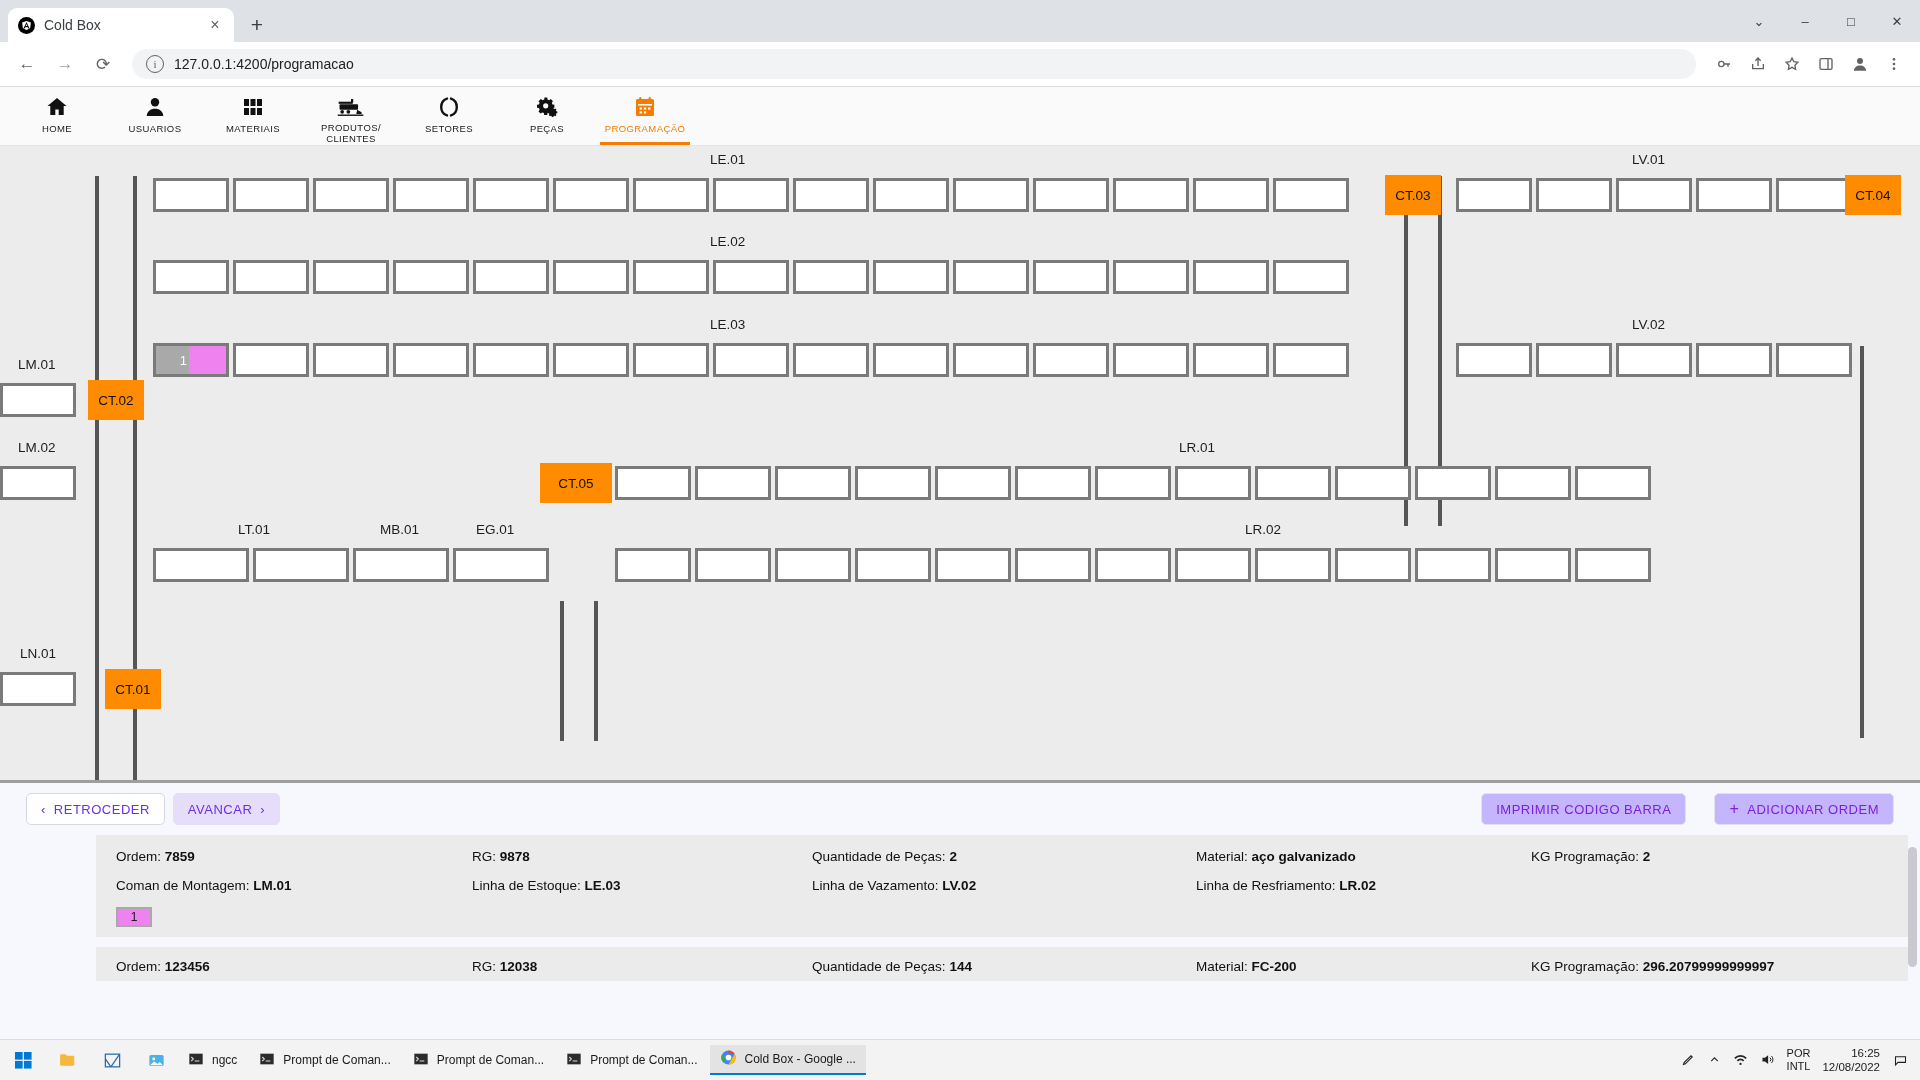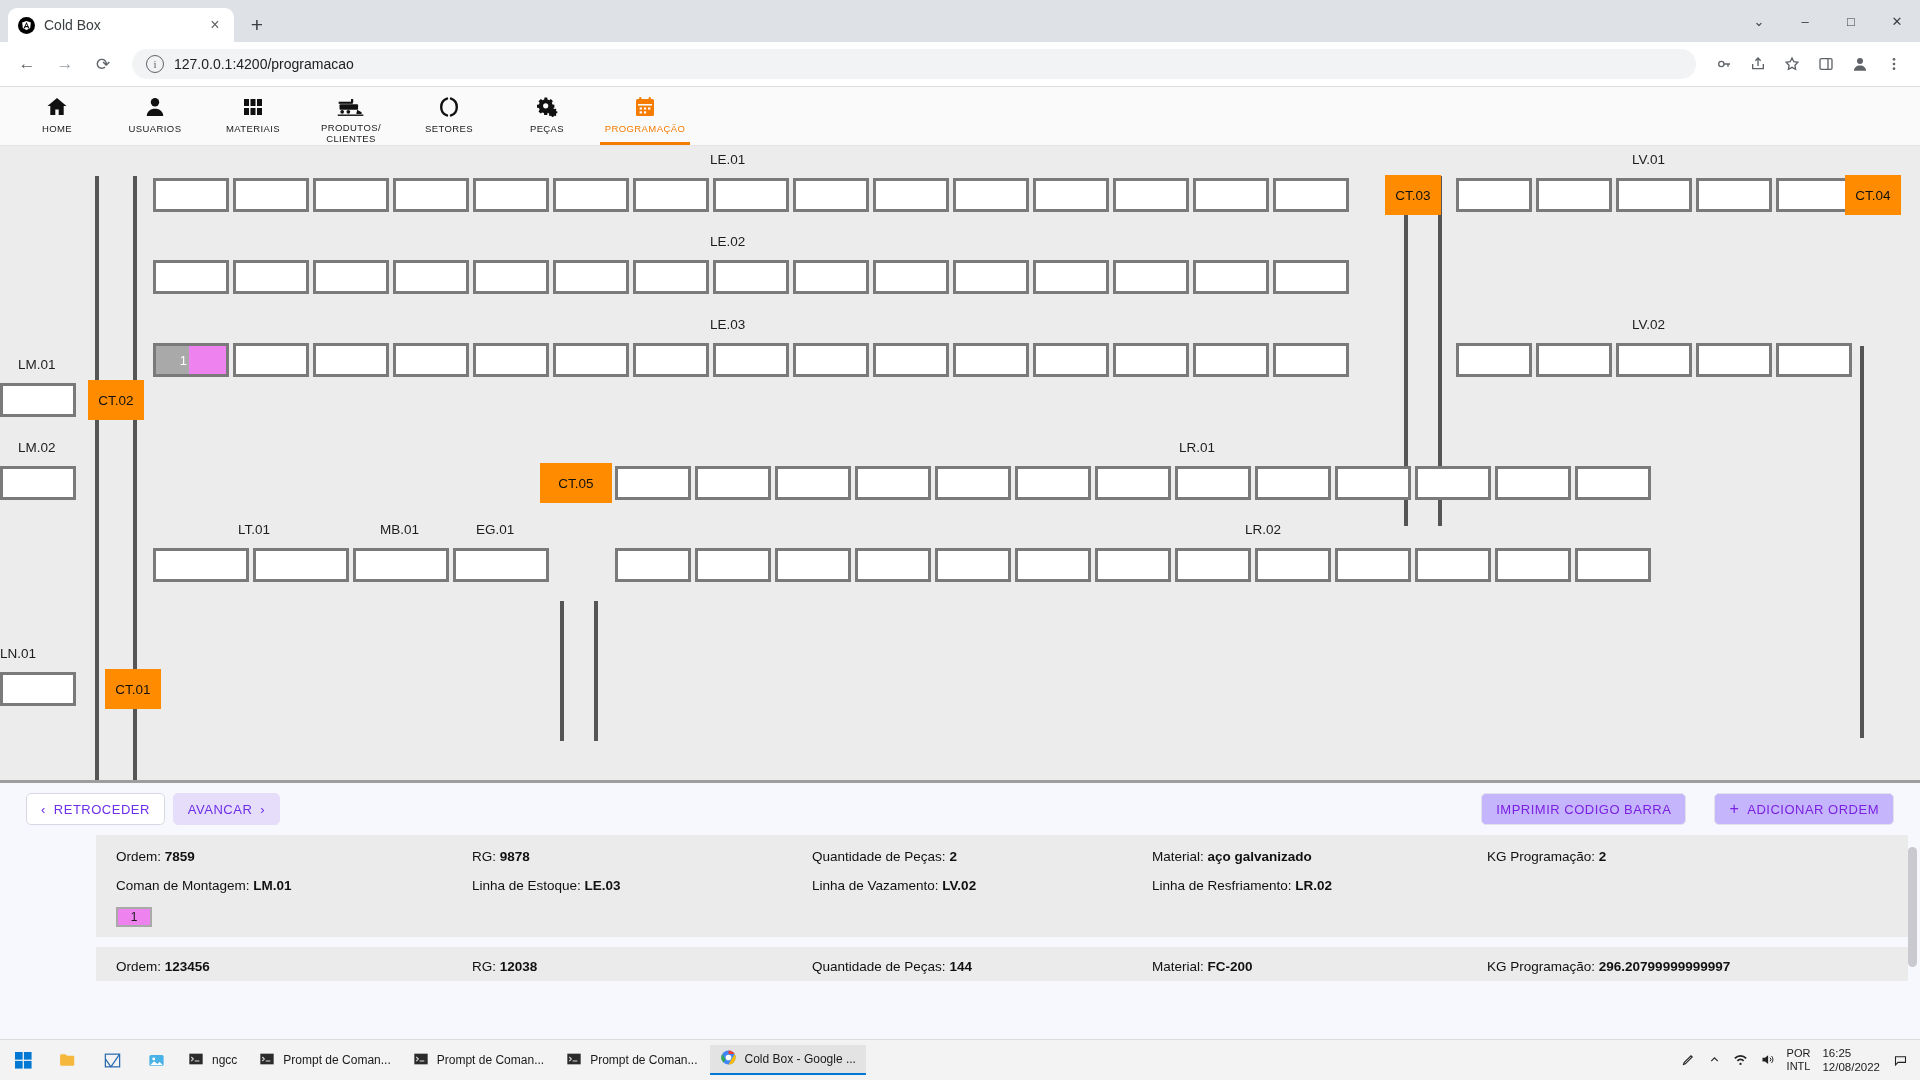--- a/index.html
+++ b/index.html
@@ -87,21 +87,21 @@
   .btn-soft{background:#e6ddfb;color:#6d2fe8;border:1px solid #e6ddfb;}
   .btn-white{border:1px solid #e2e2ec;background:#c4b5fd;color:#7b1fe0;}
   .spacer{flex:1;}
   .chev{font-size:13px;}
 
   .cards{padding:0 12px 0 96px;}
   .card{background:#ebebeb;padding:14px 20px 10px 20px;box-sizing:border-box;margin-bottom:10px;}
   .crow{display:flex;align-items:center;}
   .cfield{font-size:13.5px;color:#111;white-space:nowrap;}
   .cfield b{font-weight:bold;}
-  .c1{width:356px;}.c2{width:340px;}.c3{width:340px;}.c4{width:335px;}.c5{flex:1;}
+  .c1{width:356px;}.c2{width:340px;}.c3{width:340px;}.c4{width:335px;margin-left:44px;}.c5{flex:1;}
   .chip{
     margin-top:14px;width:36px;height:20px;background:#ee82ee;border:2px solid #a9a9a9;
     display:flex;align-items:center;justify-content:center;font-size:12px;color:#1a1a1a;box-sizing:border-box;
   }
   .card.clipped{height:34px;overflow:hidden;padding-top:12px;}
 
   .vscroll{position:absolute;right:3px;top:64px;width:9px;height:120px;background:#c9c9cf;border-radius:5px;}
 
   
   .taskbar{
@@ -111,21 +111,21 @@
   .tstart{width:46px;height:40px;display:flex;align-items:center;justify-content:center;}
   .ticon{width:44px;height:40px;display:flex;align-items:center;justify-content:center;}
   .twin{
     height:30px;display:flex;align-items:center;gap:8px;padding:0 10px;margin-right:2px;
     font-size:12px;color:#1a1a1a;max-width:176px;box-sizing:border-box;
   }
   .twin.active{background:#e3e3e3;border-bottom:2px solid #0078d4;}
   .twin .tl{white-space:nowrap;overflow:hidden;text-overflow:ellipsis;}
   .tspacer{flex:1;}
   .tright{display:flex;align-items:center;gap:12px;padding-right:12px;font-size:11px;color:#1a1a1a;}
-  .tclock{display:flex;flex-direction:column;line-height:1.25;font-size:11.5px;}
+  .tclock{display:flex;flex-direction:column;align-items:flex-end;line-height:1.25;font-size:11.5px;}
   .tlang{display:flex;flex-direction:column;align-items:center;line-height:1.2;font-size:11px;}
   .tnotif{width:16px;height:16px;display:flex;align-items:center;justify-content:center;}
 </style>
 </head>
 <body>
 
 <div class="browser">
 
   <div class="tabstrip">
     <div class="tab">
@@ -423,21 +423,21 @@
       <div class="cell" style="width:76px"></div>
       <div class="cell" style="width:76px"></div>
       <div class="cell" style="width:76px"></div>
       <div class="cell" style="width:76px"></div>
       <div class="cell" style="width:76px"></div>
       <div class="cell" style="width:76px"></div>
       <div class="cell" style="width:76px"></div>
       <div class="cell" style="width:76px"></div>
     </div>
 
-    <div class="lbl" style="left:0;top:500px;">LN.01</div>
+    <div class="lbl" style="left:20px;top:500px;">LN.01</div>
     <div class="cell" style="position:absolute;left:0px;top:526px;width:76px;"></div>
     <div class="ct" style="left:105px;top:523px;width:56px;">CT.01</div>
   </div>
 
   <div class="bottom" style="height:256px;">
     <div class="btnbar">
       <div class="btn btn-outline">
         <span class="chev">‹</span>
         <span>RETROCEDER</span>
       </div>

